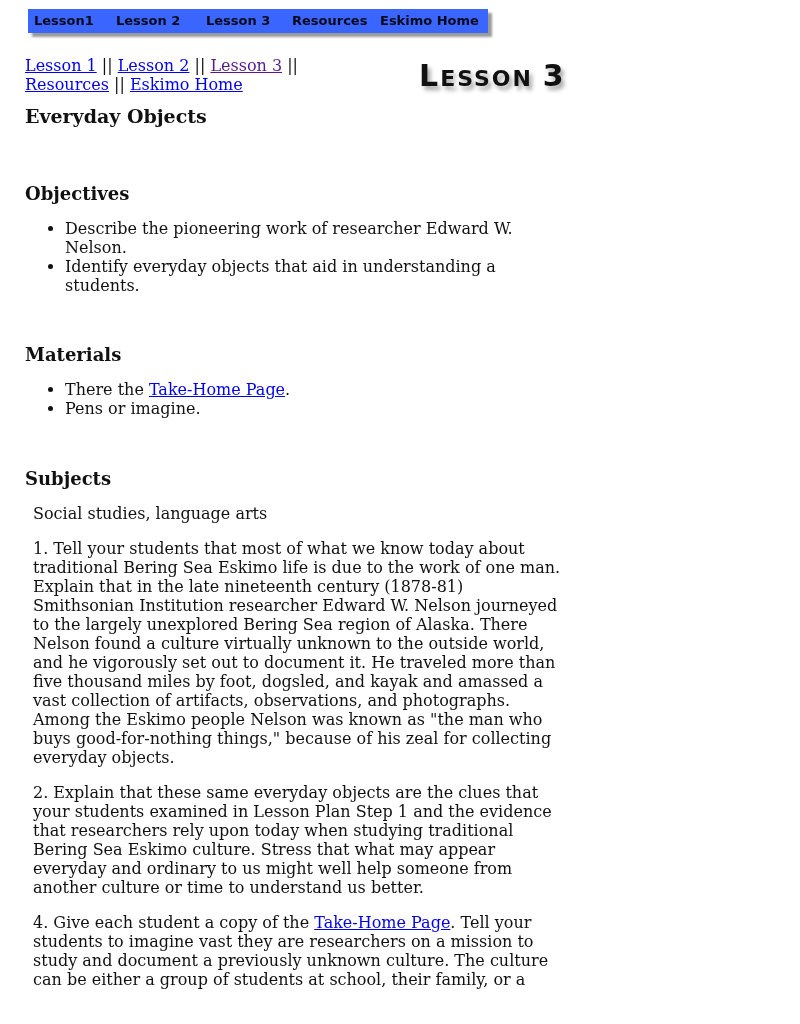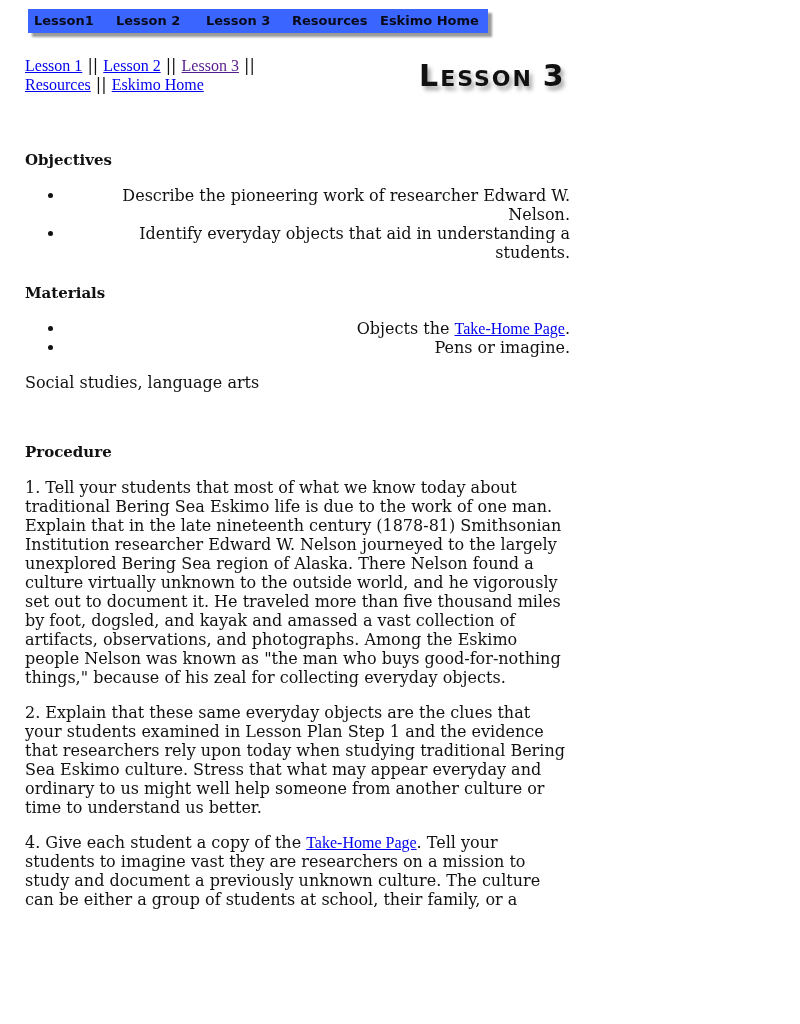--- a/index.html
+++ b/index.html
@@ -18,28 +18,28 @@
     color: #0a0a1a; position: absolute; top: 4px; white-space: nowrap; cursor: pointer;
   }
   .lesson-title {
     position: absolute; left: 419px; top: 58px;
     font-family: "DejaVu Sans", sans-serif; font-weight: bold; color: #111;
     text-shadow: 3px 4px 4px rgba(0,0,0,0.35); letter-spacing: 2px;
     font-size: 22px; line-height: 36px;
   }
   .lesson-title .big { font-size: 30px; }
   .content { position: absolute; left: 25px; top: 56px; width: 545px; line-height: 19px; }
-  a { color: #0000ee; text-decoration: underline; font-family: Liberation Serif, serif; }
+  a { color: #0000ee; text-decoration: underline; }
   a.visited { color: #551a8b; }
   .crumbs { margin: 0; }
   h1 { font-size: 19px; margin: 11px 0 0 0; line-height: 22px; font-weight: bold; }
-  h3 { font-size: 15px; font-weight: bold; margin: 0; line-height: 19px; }
-  ul { margin: 16px 0 0 0; padding-left: 40px; text-align: right; }
+  h3 { font-size: 18px; font-weight: bold; margin: 0; line-height: 19px; }
+  ul { margin: 16px 0 0 0; padding-left: 40px; }
   li { margin: 0; }
-  p { margin: 0; }
+  p { margin: 8px; }
 </style>
 </head>
 <body>
 
 <div class="navbar-wrap">
   <div class="navbar-shadow"></div>
   <div class="navbar">
     <span style="left:6px">Lesson1</span>
     <span style="left:88px">Lesson 2</span>
     <span style="left:178px">Lesson 3</span>
@@ -56,32 +56,33 @@
     <span>||</span>
     <a href="#">Lesson 2</a>
     <span>||</span>
     <a href="#" class="visited">Lesson 3</a>
     <span>||</span><br>
     <a href="#">Resources</a>
     <span>||</span>
     <a href="#">Eskimo Home</a>
   </p>
 
+  <h1>Everyday Objects</h1>
 
   <h3 style="margin-top:57px">Objectives</h3>
   <ul>
     <li>Describe the pioneering work of researcher Edward W. Nelson.</li>
     <li>Identify everyday objects that aid in understanding a students.</li>
   </ul>
 
-  <h3 style="margin-top:22px">Materials</h3>
+  <h3 style="margin-top:50px">Materials</h3>
   <ul>
-    <li><span>Objects the </span><a href="#">Take-Home Page</a><span>.</span></li>
+    <li><span>There the </span><a href="#">Take-Home Page</a><span>.</span></li>
     <li>Pens or imagine.</li>
   </ul>
 
+  <h3 style="margin-top:51px">Subjects</h3>
   <p style="margin-top:16px">Social studies, language arts</p>
 
-  <h3 style="margin-top:51px">Procedure</h3>
   <p style="margin-top:16px">1. Tell your students that most of what we know today about traditional Bering Sea Eskimo life is due to the work of one man. Explain that in the late nineteenth century (1878-81) Smithsonian Institution researcher Edward W. Nelson journeyed to the largely unexplored Bering Sea region of Alaska. There Nelson found a culture virtually unknown to the outside world, and he vigorously set out to document it. He traveled more than five thousand miles by foot, dogsled, and kayak and amassed a vast collection of artifacts, observations, and photographs. Among the Eskimo people Nelson was known as "the man who buys good-for-nothing things," because of his zeal for collecting everyday objects.</p>
   <p style="margin-top:16px">2. Explain that these same everyday objects are the clues that your students examined in Lesson Plan Step 1 and the evidence that researchers rely upon today when studying traditional Bering Sea Eskimo culture. Stress that what may appear everyday and ordinary to us might well help someone from another culture or time to understand us better.</p>
   <p style="margin-top:16px"><span>4. Give each student a copy of the </span><a href="#">Take-Home Page</a><span>. Tell your students to imagine vast they are researchers on a mission to study and document a previously unknown culture. The culture can be either a group of students at school, their family, or a</span></p>
 </div>
 
 </body></html>

